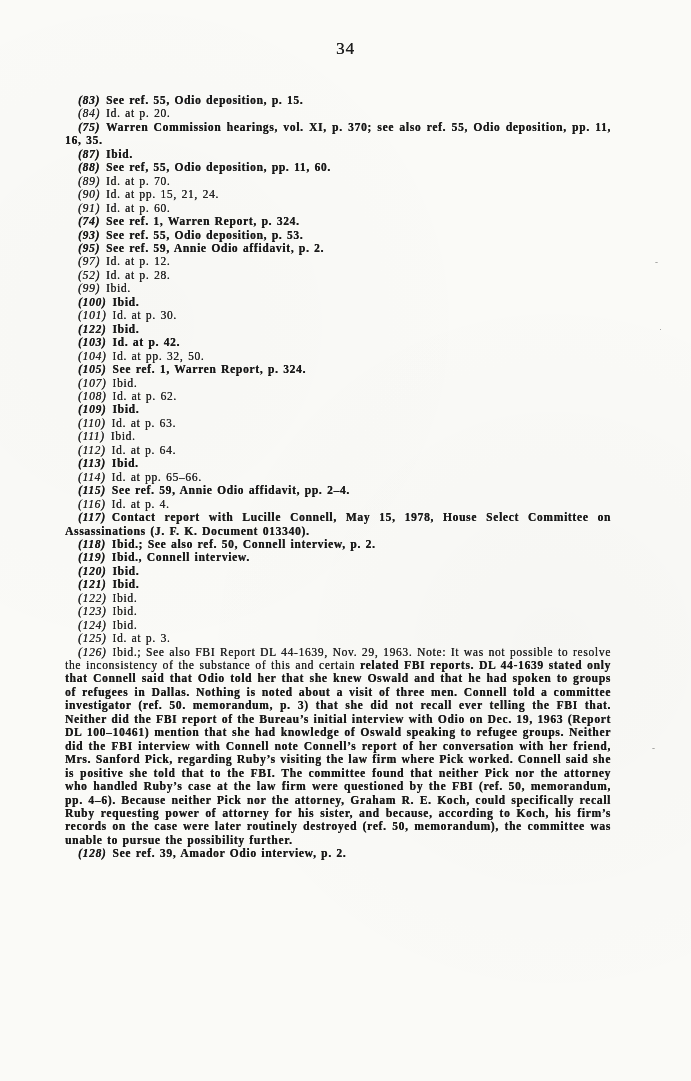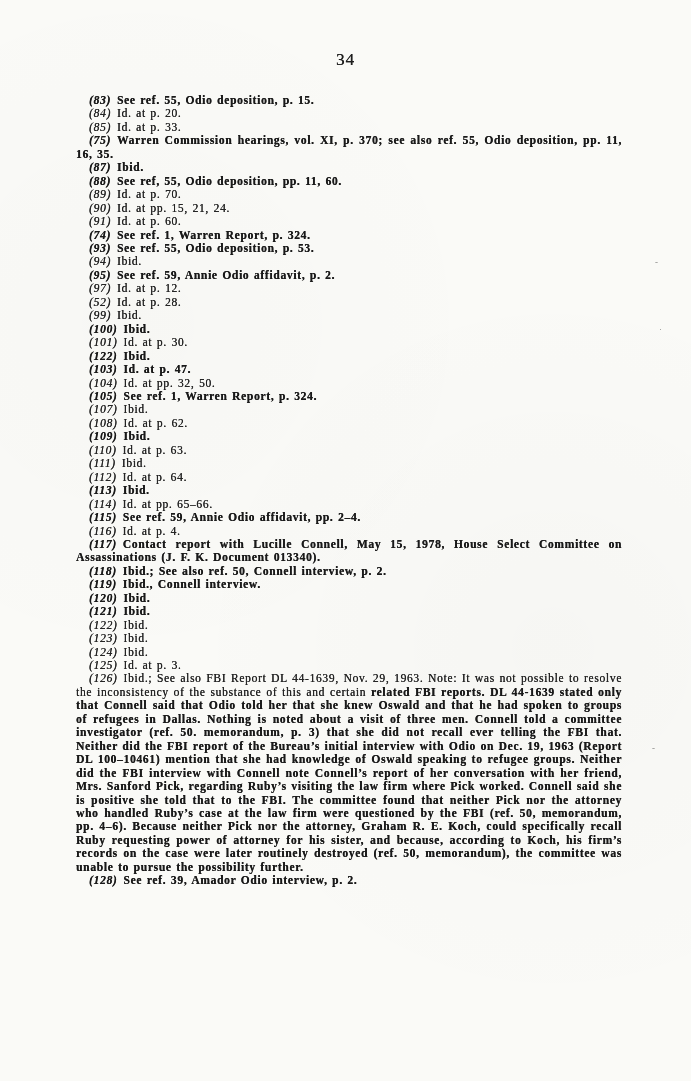--- a/index.html
+++ b/index.html
@@ -19,33 +19,33 @@
     position: absolute;
     inset: 0;
     
     background:
       radial-gradient(circle at 20% 30%, rgba(0,0,0,0.012), transparent 40%),
       radial-gradient(circle at 80% 60%, rgba(0,0,0,0.015), transparent 45%),
       #fafaf7;
   }
   .page-number {
     position: absolute;
-    top: 50px;
+    top: 39px;
     left: 0;
     width: 100%;
     text-align: center;
     font-size: 17px;
     letter-spacing: 1px;
     color: #1e1e1e;
     text-shadow: 0.2px 0 0 currentColor;
   }
   .refs {
     position: absolute;
     top: 94px;
-    left: 76px;
+    left: 65px;
     width: 546px;
     font-size: 11.5px;
     line-height: 13.45px;
     text-align: justify;
     letter-spacing: 0.7px;
     word-spacing: 1px;
     text-shadow: 0.2px 0 0 currentColor;
   }
   .ref {
     margin: 0;
@@ -74,38 +74,36 @@
 </style>
 </head>
 <body>
 
 <div class="page">
   <div class="page-number">34</div>
 
   <div class="refs">
       <p class="ref"><span class="num bold">(83)</span><span class="bold">See ref. 55, Odio deposition, p. 15.</span></p>
       <p class="ref"><span class="num">(84)</span><span>Id. at p. 20.</span></p>
-      <p class="ref"><span class="num">(85)</span><span>Id. at p. 33.</span></p>
       <p class="ref"><span class="num bold">(75)</span><span class="bold">Warren Commission hearings, vol. XI, p. 370; see also ref. 55, Odio deposition, pp. 11, 16, 35.</span></p>
       <p class="ref"><span class="num bold">(87)</span><span class="bold">Ibid.</span></p>
       <p class="ref"><span class="num bold">(88)</span><span class="bold">See ref, 55, Odio deposition, pp. 11, 60.</span></p>
       <p class="ref"><span class="num">(89)</span><span>Id. at p. 70.</span></p>
       <p class="ref"><span class="num">(90)</span><span>Id. at pp. 15, 21, 24.</span></p>
       <p class="ref"><span class="num">(91)</span><span>Id. at p. 60.</span></p>
       <p class="ref"><span class="num bold">(74)</span><span class="bold">See ref. 1, Warren Report, p. 324.</span></p>
       <p class="ref"><span class="num bold">(93)</span><span class="bold">See ref. 55, Odio deposition, p. 53.</span></p>
-      <p class="ref"><span class="num">(94)</span><span>Ibid.</span></p>
       <p class="ref"><span class="num bold">(95)</span><span class="bold">See ref. 59, Annie Odio affidavit, p. 2.</span></p>
       <p class="ref"><span class="num">(97)</span><span>Id. at p. 12.</span></p>
       <p class="ref"><span class="num">(52)</span><span>Id. at p. 28.</span></p>
       <p class="ref"><span class="num">(99)</span><span>Ibid.</span></p>
       <p class="ref"><span class="num bold">(100)</span><span class="bold">Ibid.</span></p>
       <p class="ref"><span class="num">(101)</span><span>Id. at p. 30.</span></p>
       <p class="ref"><span class="num bold">(122)</span><span class="bold">Ibid.</span></p>
-      <p class="ref"><span class="num bold">(103)</span><span class="bold">Id. at p. 47.</span></p>
+      <p class="ref"><span class="num bold">(103)</span><span class="bold">Id. at p. 42.</span></p>
       <p class="ref"><span class="num">(104)</span><span>Id. at pp. 32, 50.</span></p>
       <p class="ref"><span class="num bold">(105)</span><span class="bold">See ref. 1, Warren Report, p. 324.</span></p>
       <p class="ref"><span class="num">(107)</span><span>Ibid.</span></p>
       <p class="ref"><span class="num">(108)</span><span>Id. at p. 62.</span></p>
       <p class="ref"><span class="num bold">(109)</span><span class="bold">Ibid.</span></p>
       <p class="ref"><span class="num">(110)</span><span>Id. at p. 63.</span></p>
       <p class="ref"><span class="num">(111)</span><span>Ibid.</span></p>
       <p class="ref"><span class="num">(112)</span><span>Id. at p. 64.</span></p>
       <p class="ref"><span class="num bold">(113)</span><span class="bold">Ibid.</span></p>
       <p class="ref"><span class="num">(114)</span><span>Id. at pp. 65–66.</span></p>

